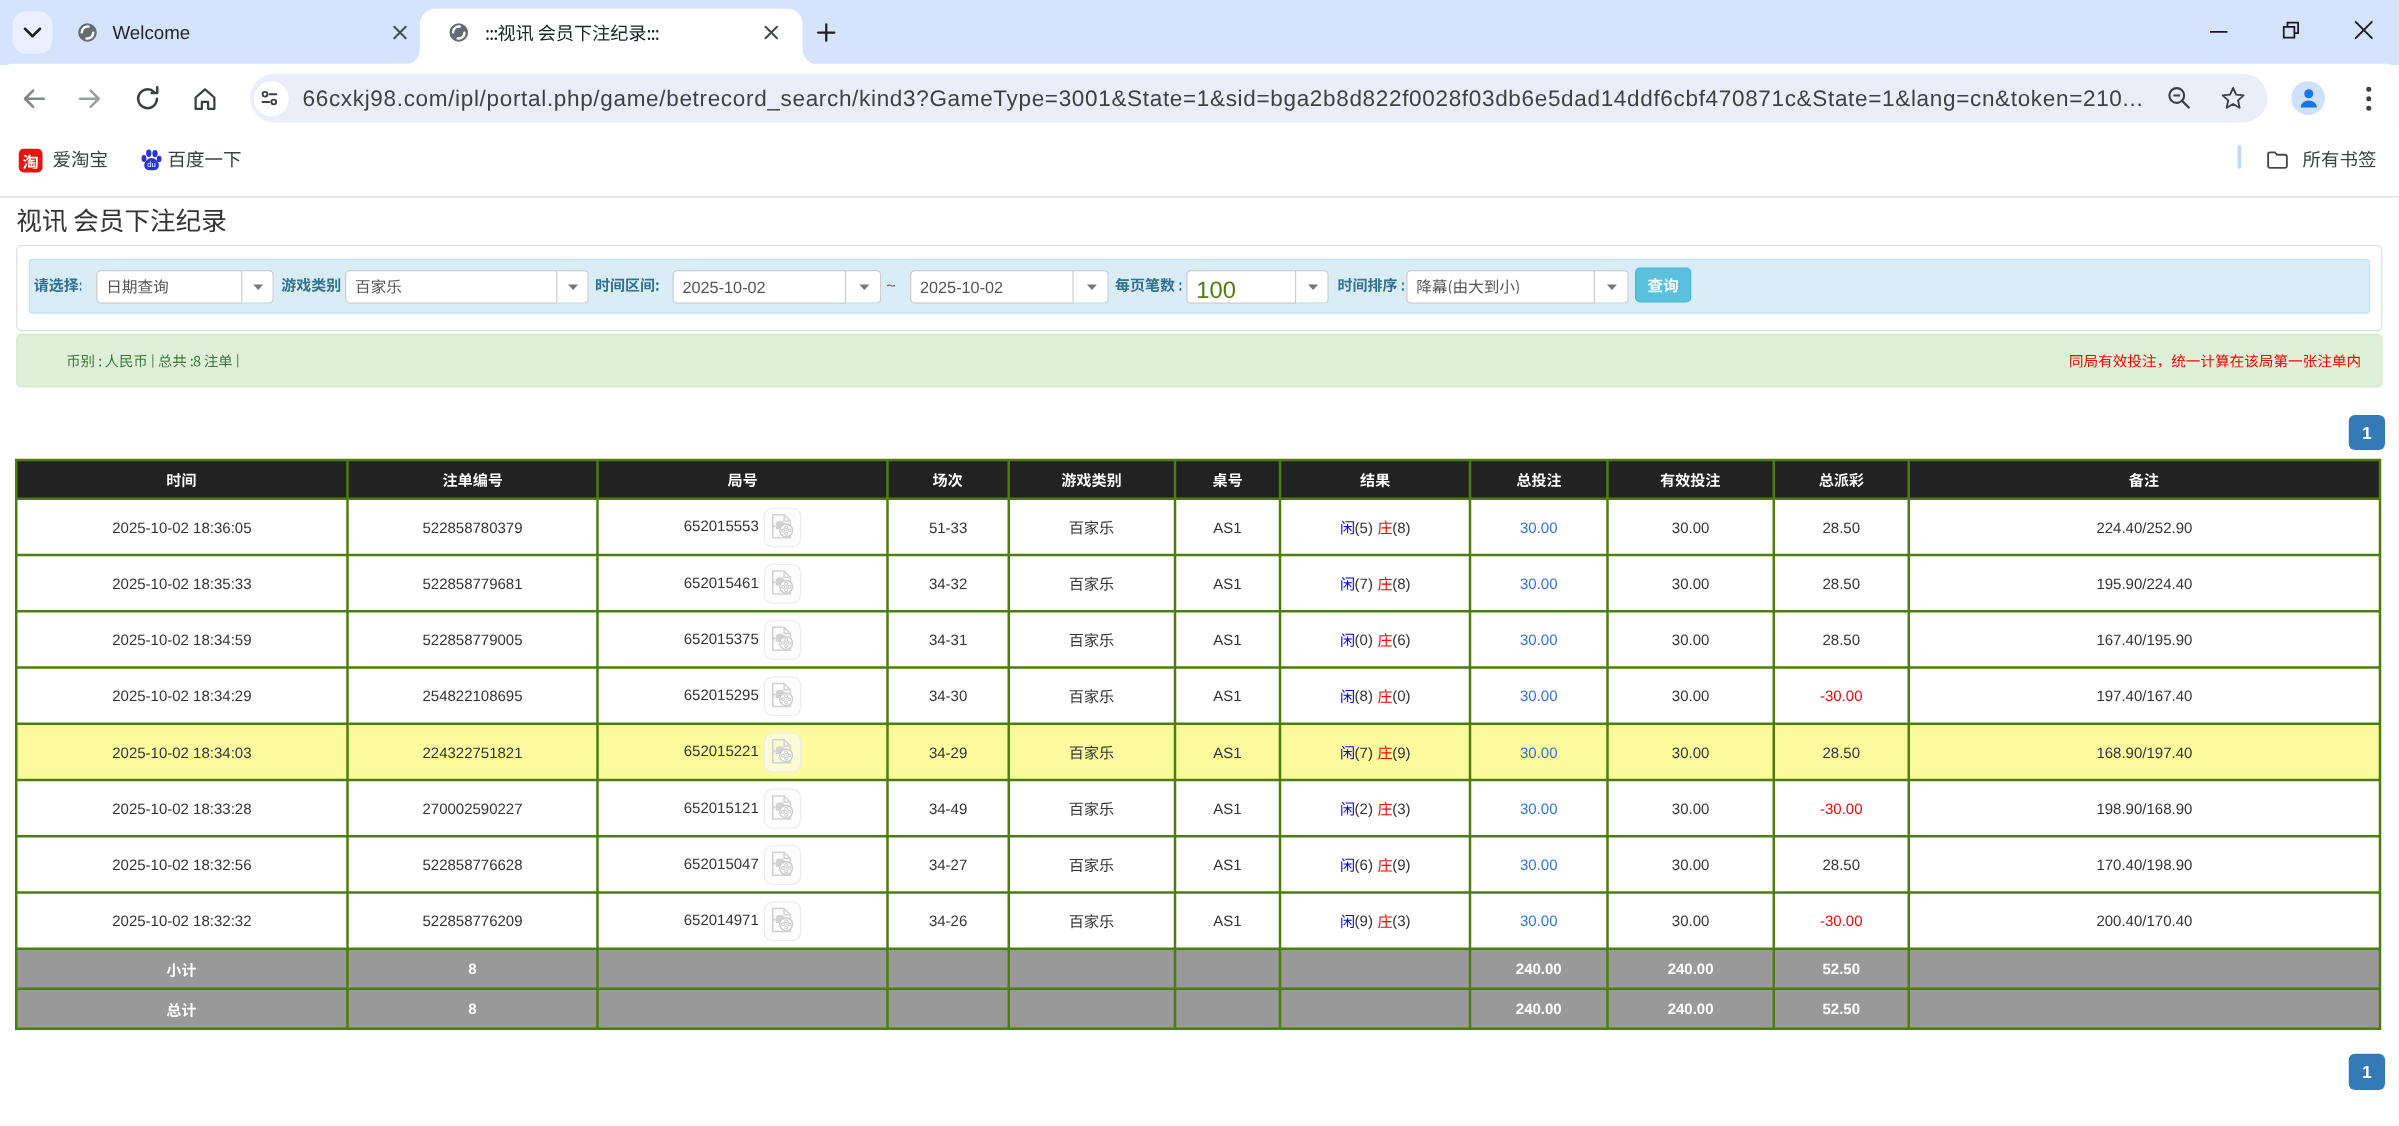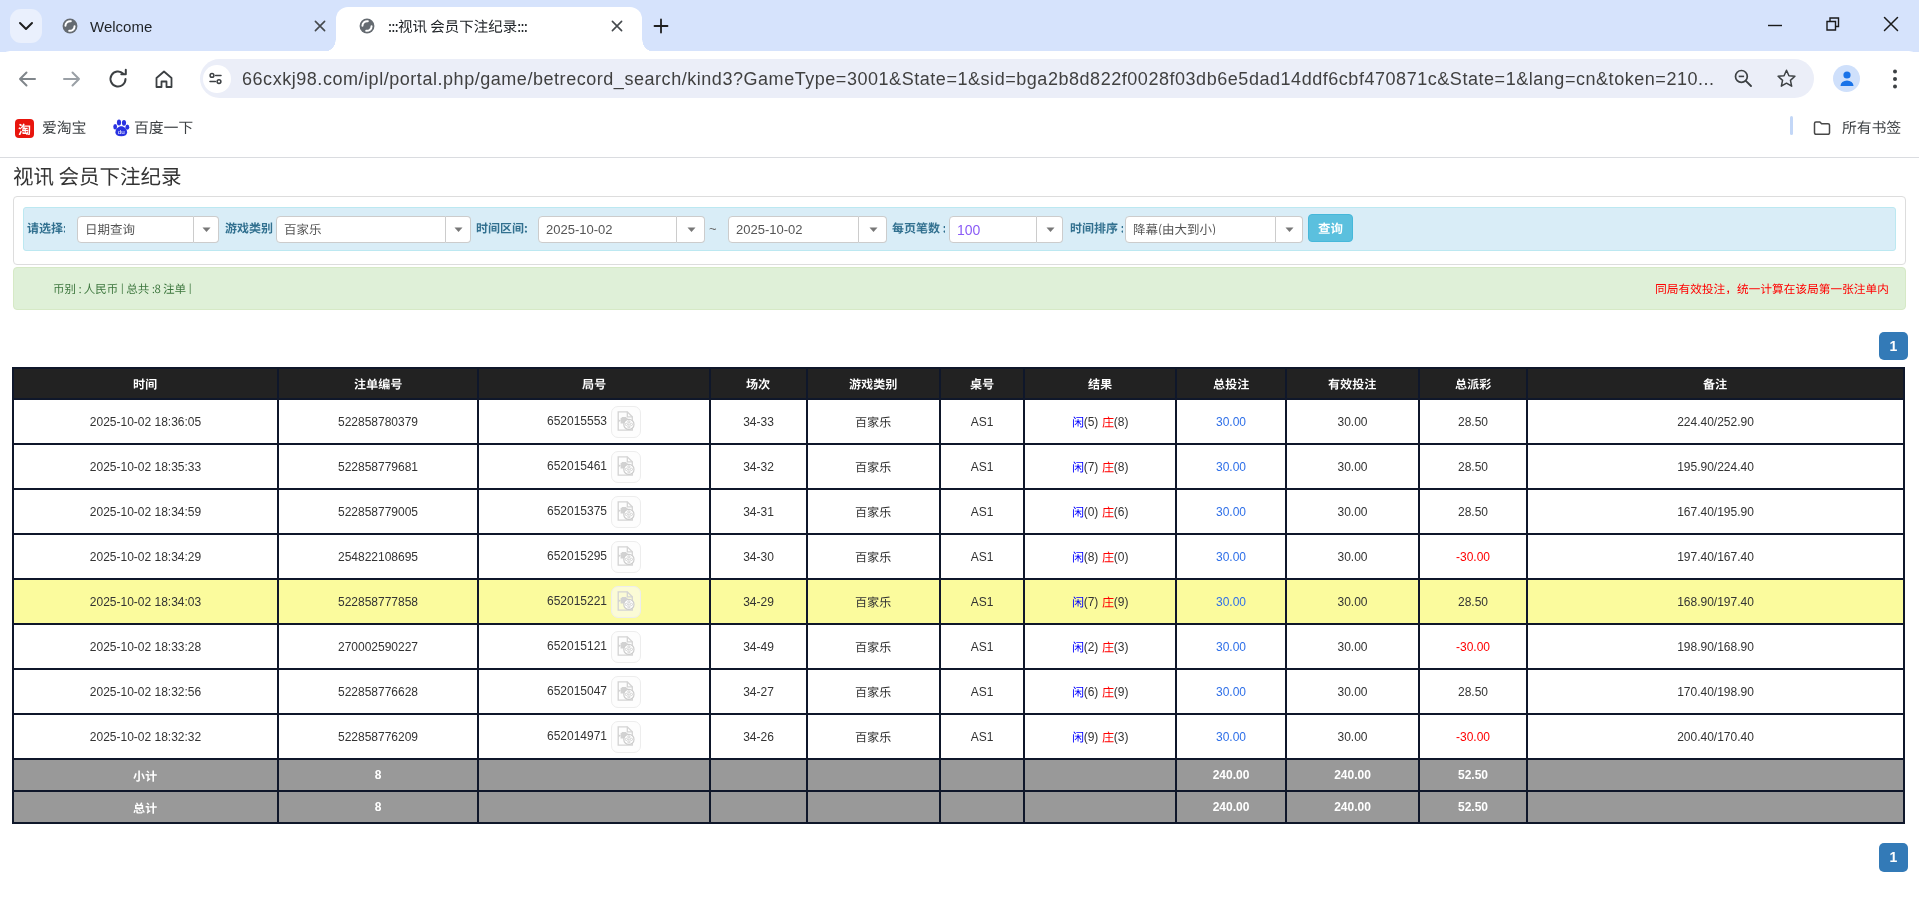--- a/index.html
+++ b/index.html
@@ -1,19 +1,19 @@
 <!DOCTYPE html>
 <html><head><meta charset="utf-8"><title>recreation</title>
 <style>
 *{margin:0;padding:0}
 html,body{width:1919px;height:901px;overflow:hidden;background:#fff;
  font-family:"Liberation Sans",sans-serif;}
 svg.z{vertical-align:middle}
 span{white-space:nowrap}
-#tbl{border-collapse:separate;border-spacing:2px;background:#0f172a;table-layout:fixed;width:1893px}
+#tbl{border-collapse:separate;border-spacing:2px;background:#4d7c0f;table-layout:fixed;width:1893px}
 #tbl td{text-align:center;vertical-align:middle;font-size:12px;color:#333;background:#fff;overflow:hidden}
 #tbl tr.hd td{background:#222222;height:29px}
 #tbl tr td{height:43px}
 #tbl tr.hd td{height:29px}
 #tbl tr.st td{background:#999999;color:#fff;font-weight:bold;height:30px}
 #tbl tr.yl td{background:#fbfb9d}
 .n{font-size:12px;color:#333}
 .fbtn{display:inline-block;width:28px;height:30px;border:1px solid #ededed;border-radius:7px;background:rgba(251,251,251,.6);vertical-align:middle;margin-left:4px;text-align:center}
 .fbtn svg{margin-top:3.5px}
 </style></head>
@@ -337,21 +337,21 @@
 <div style="position:absolute;left:892.0px;top:222px;display:flex">
     <svg class="z" width="53.4" height="12.0" viewBox="0 0 53.4 12.0" fill="#31708f">
       <use href="#g38" transform="translate(0.00 10.56) scale(0.012000 -0.012000)"></use>
       <use href="#g39" transform="translate(12.00 10.56) scale(0.012000 -0.012000)"></use>
       <use href="#g40" transform="translate(24.00 10.56) scale(0.012000 -0.012000)"></use>
       <use href="#g41" transform="translate(36.00 10.56) scale(0.012000 -0.012000)"></use>
       <use href="#g24" transform="translate(50.64 10.56) scale(0.012000 -0.012000)"></use>
     </svg>
   </div>
 <div style="position:absolute;left:949.0px;top:216px;width:88.0px;height:27px;background:#fff;border:1px solid #ccc;border-radius:4px 0 0 4px;box-sizing:border-box"></div>
-<span style="position:absolute;left:957.0px;top:222px;font-size:14px;color:#8b5cf6">100</span>
+<span style="position:absolute;left:957.0px;top:222px;font-size:19px;color:#4d7c0f">100</span>
 <div style="position:absolute;left:1037.0px;top:216px;width:26.0px;height:27px;background:#fff;border:1px solid #ccc;border-left:none;border-radius:0 4px 4px 0;box-sizing:border-box"></div>
 <svg style="position:absolute;left:1045.5px;top:227px" width="9" height="6" viewBox="0 0 9 6">
     <path d="M0.5 0.5 L4.5 5 L8.5 0.5 Z" fill="#777"></path>
   </svg>
 <div style="position:absolute;left:1070.0px;top:222px;display:flex">
     <svg class="z" width="53.4" height="12.0" viewBox="0 0 53.4 12.0" fill="#31708f">
       <use href="#g35" transform="translate(0.00 10.56) scale(0.012000 -0.012000)"></use>
       <use href="#g36" transform="translate(12.00 10.56) scale(0.012000 -0.012000)"></use>
       <use href="#g43" transform="translate(24.00 10.56) scale(0.012000 -0.012000)"></use>
       <use href="#g44" transform="translate(36.00 10.56) scale(0.012000 -0.012000)"></use>
@@ -504,21 +504,21 @@
                 <path d="M3.2 1.8 H12.3 L17.3 6.8 V20.2 H3.2 Z" fill="none" stroke="#d3d3d3" stroke-width="1.3"></path>
                 <path d="M12.3 1.8 V6.8 H17.3" fill="none" stroke="#d3d3d3" stroke-width="1.3"></path>
                 <path d="M5.6 8.0 H12.6 V13.4 H5.6 Z M5.6 10.7 L3.2 8.9 V12.5 Z M6.3 8.0 L7.1 6.9 H10.9 L11.7 8.0 Z" fill="#d2d2d2"></path>
                 <circle cx="13.9" cy="14.4" r="5.1" fill="#ffffff" stroke="#cdcdcd" stroke-width="1.2"></circle>
                 <circle cx="13.9" cy="11.9" r="1.15" fill="none" stroke="#cdcdcd" stroke-width="0.9"></circle>
                 <circle cx="11.4" cy="14.4" r="1.15" fill="none" stroke="#cdcdcd" stroke-width="0.9"></circle>
                 <circle cx="16.4" cy="14.4" r="1.15" fill="none" stroke="#cdcdcd" stroke-width="0.9"></circle>
                 <circle cx="13.9" cy="16.9" r="1.15" fill="none" stroke="#cdcdcd" stroke-width="0.9"></circle>
                 <circle cx="13.9" cy="14.4" r="0.6" fill="#cdcdcd"></circle>
               </svg></span></td>
-          <td>34-33</td>
+          <td>51-33</td>
           <td><svg class="z" width="36.3" height="12.1" viewBox="0 0 36.3 12.1" fill="#333">
               <use href="#g14" transform="translate(0.00 10.65) scale(0.012100 -0.012100)"></use>
               <use href="#g33" transform="translate(12.10 10.65) scale(0.012100 -0.012100)"></use>
               <use href="#g34" transform="translate(24.20 10.65) scale(0.012100 -0.012100)"></use>
             </svg></td>
           <td>AS1</td>
           <td><svg class="z" width="12.1" height="12.1" viewBox="0 0 12.1 12.1" fill="#0000ff">
               <use href="#g94" transform="translate(0.00 10.65) scale(0.012100 -0.012100)"></use>
             </svg><span class="n">(5) </span><svg class="z" width="12.1" height="12.1" viewBox="0 0 12.1 12.1" fill="#ff0000">
               <use href="#g95" transform="translate(0.00 10.65) scale(0.012100 -0.012100)"></use>
@@ -616,21 +616,21 @@
             </svg><span class="n">(8) </span><svg class="z" width="12.1" height="12.1" viewBox="0 0 12.1 12.1" fill="#ff0000">
               <use href="#g95" transform="translate(0.00 10.65) scale(0.012100 -0.012100)"></use>
             </svg><span class="n">(0)</span></td>
           <td><span style="color:#2e6fe8">30.00</span></td>
           <td>30.00</td>
           <td><span style="color:#f00">-30.00</span></td>
           <td>197.40/167.40</td>
         </tr>
         <tr class="yl">
           <td>2025-10-02 18:34:03</td>
-          <td>522858777858</td>
+          <td>224322751821</td>
           <td>652015221<span class="fbtn"><svg width="22" height="22" viewBox="0 0 22 22">
                 <path d="M3.2 1.8 H12.3 L17.3 6.8 V20.2 H3.2 Z" fill="none" stroke="#d3d3d3" stroke-width="1.3"></path>
                 <path d="M12.3 1.8 V6.8 H17.3" fill="none" stroke="#d3d3d3" stroke-width="1.3"></path>
                 <path d="M5.6 8.0 H12.6 V13.4 H5.6 Z M5.6 10.7 L3.2 8.9 V12.5 Z M6.3 8.0 L7.1 6.9 H10.9 L11.7 8.0 Z" fill="#d2d2d2"></path>
                 <circle cx="13.9" cy="14.4" r="5.1" fill="#ffffff" stroke="#cdcdcd" stroke-width="1.2"></circle>
                 <circle cx="13.9" cy="11.9" r="1.15" fill="none" stroke="#cdcdcd" stroke-width="0.9"></circle>
                 <circle cx="11.4" cy="14.4" r="1.15" fill="none" stroke="#cdcdcd" stroke-width="0.9"></circle>
                 <circle cx="16.4" cy="14.4" r="1.15" fill="none" stroke="#cdcdcd" stroke-width="0.9"></circle>
                 <circle cx="13.9" cy="16.9" r="1.15" fill="none" stroke="#cdcdcd" stroke-width="0.9"></circle>
                 <circle cx="13.9" cy="14.4" r="0.6" fill="#cdcdcd"></circle>

